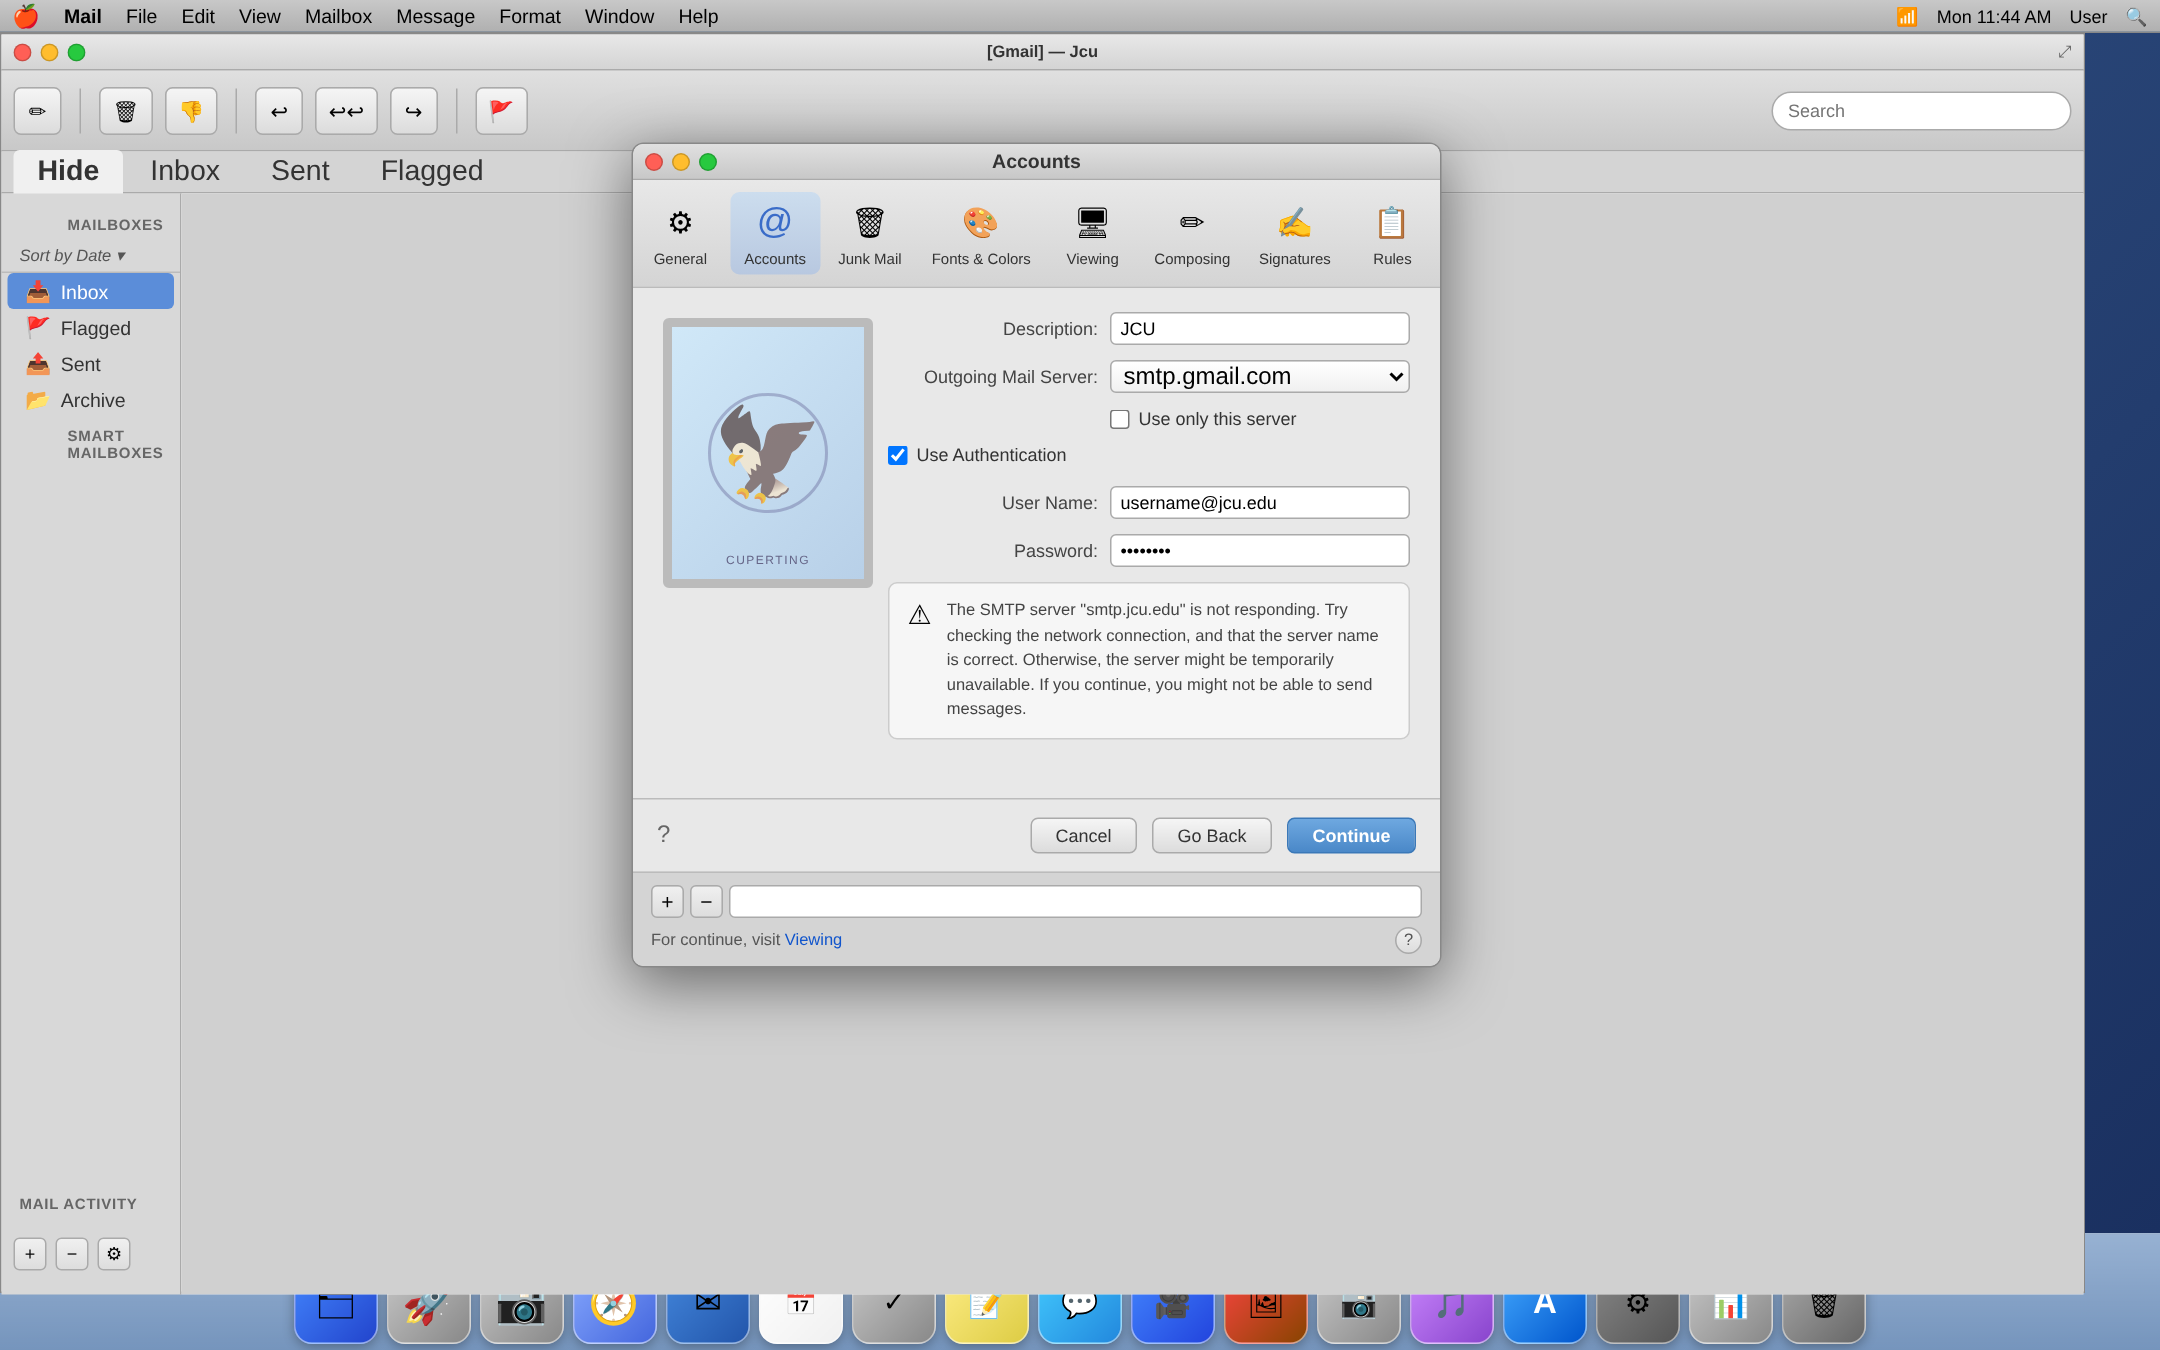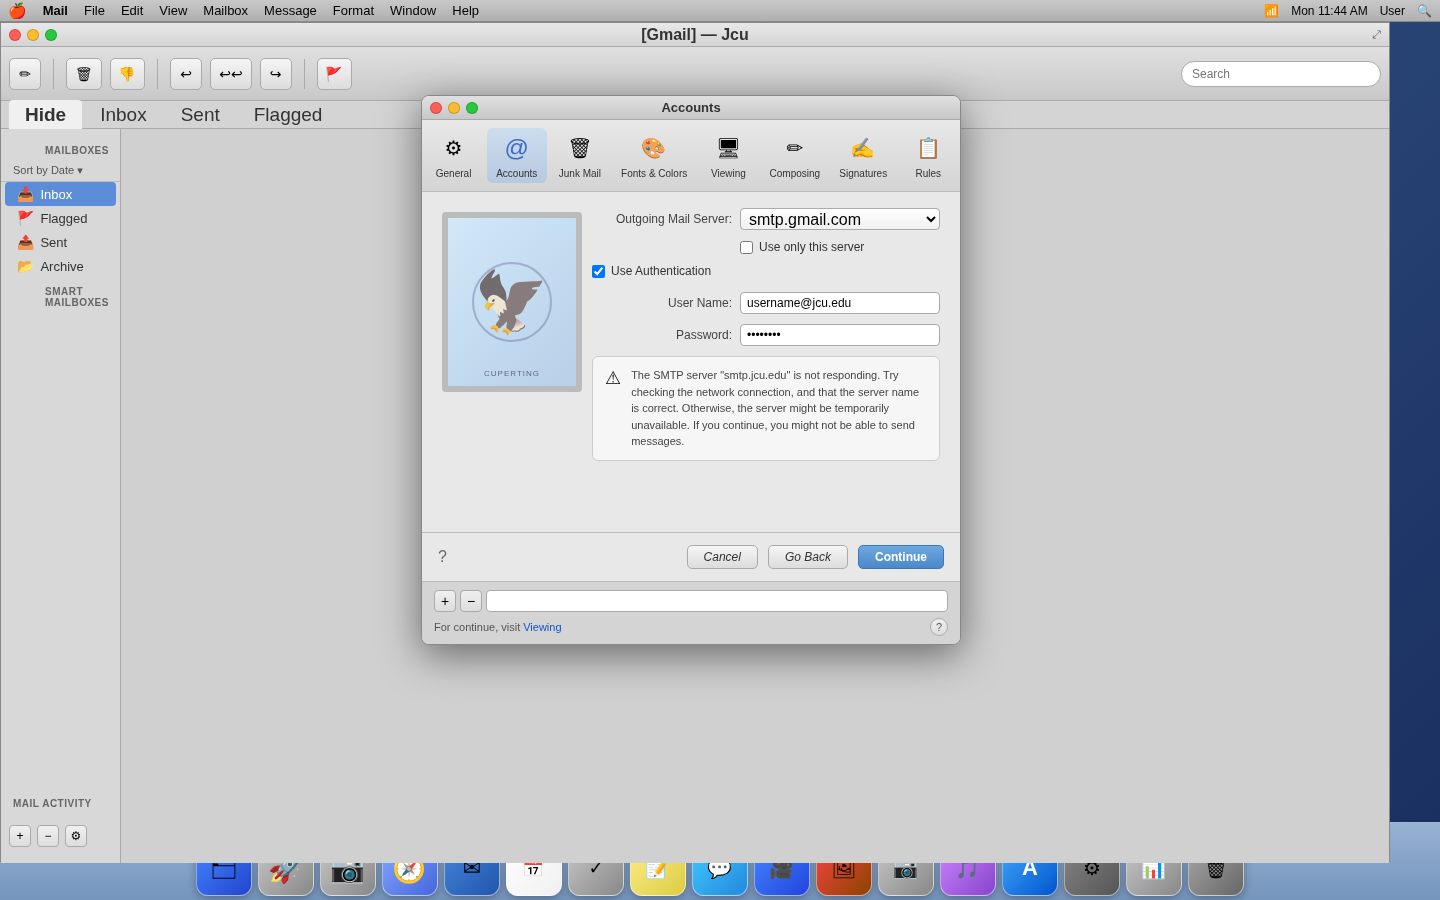--- a/index.html
+++ b/index.html
@@ -63,21 +63,21 @@
     .title-bar {
       height: 24px;
       background: linear-gradient(to bottom, #e8e8e8, #d4d4d4);
       border-bottom: 1px solid #aaa;
       display: flex;
       align-items: center;
       justify-content: center;
       position: relative;
     }
     .title-bar-title {
-      font-size: 16px;
+      font-size: 11px;
       font-weight: 600;
       color: #333;
     }
     .traffic-lights {
       position: absolute;
       left: 8px;
       display: flex;
       gap: 6px;
       align-items: center;
     }
@@ -191,20 +191,21 @@
     .sidebar-item.selected {
       background: #5b8dd9;
       color: #fff;
     }
     .sidebar-icon { font-size: 14px; }
     .sort-bar {
       padding: 4px 12px;
       font-size: 11px;
       color: #555;
       border-bottom: 1px solid #bbb;
+      font-style: italic;
     }
     .mail-activity {
       margin-top: auto;
       padding: 8px 12px;
       font-size: 10px;
       font-weight: 700;
       color: #666;
       text-transform: uppercase;
       letter-spacing: 0.5px;
     }
@@ -392,21 +393,20 @@
       height: 24px;
       padding: 0 16px;
       border-radius: 5px;
       font-size: 12px;
       cursor: pointer;
       border: 1px solid #aaa;
     }
     .modal-btn-default {
       background: linear-gradient(to bottom, #f5f5f5, #dcdcdc);
       color: #333;
-      font-style: italic;
     }
     .modal-btn-primary {
       background: linear-gradient(to bottom, #6ea8e0, #4a88c8);
       color: #fff;
       border-color: #3a78b8;
       font-weight: 600;
     }
     .sub-btn {
       width: 22px; height: 22px;
       background: linear-gradient(to bottom, #f0f0f0, #ddd);
@@ -665,20 +665,24 @@
       <div class="stamp-container">
         <div class="stamp-border">
           <div class="stamp-circle"></div>
           <span class="stamp-eagle">🦅</span>
           <div class="stamp-text">CUPERTING</div>
         </div>
       </div>
 
       <div class="outgoing-section">
 
+        <div class="form-row">
+          <span class="form-label">Description:</span>
+          <input type="text" class="form-input" value="JCU" style="">
+        </div>
 
         <div class="form-row">
           <span class="form-label">Outgoing Mail Server:</span>
           <select class="form-select">
             <option>smtp.gmail.com</option>
           </select>
         </div>
 
         <div class="checkbox-row">
           <input type="checkbox" style="">

